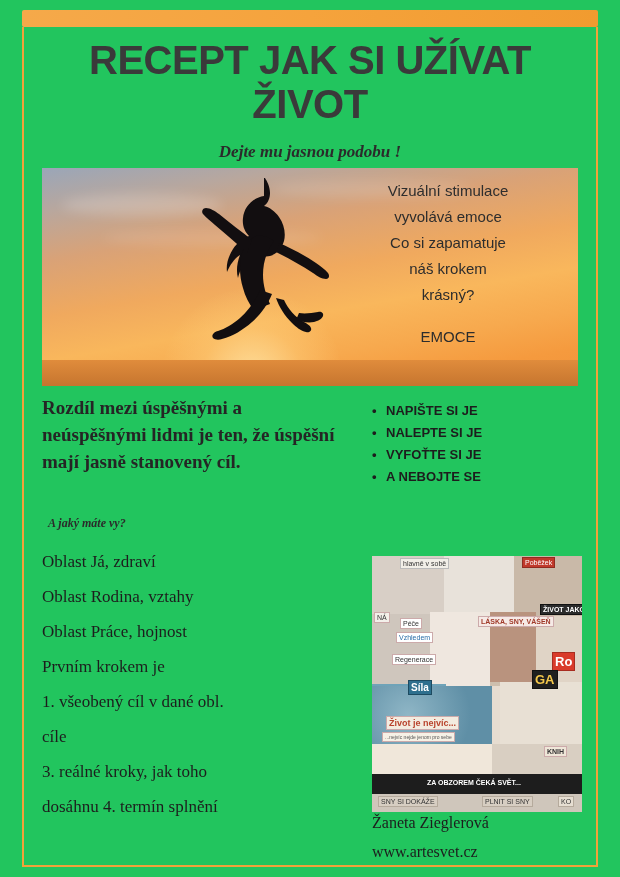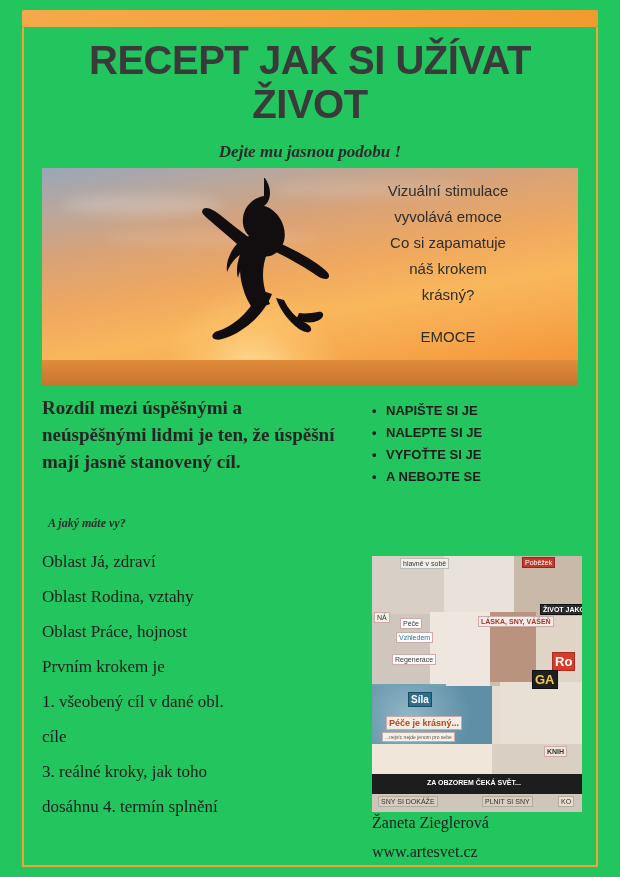--- a/index.html
+++ b/index.html
@@ -329,24 +329,24 @@
     <div class="cl" style="left:0;top:130px;width:120px;height:58px;background:radial-gradient(circle at 30% 50%, #8fb6c6 0%, #5f8fa6 70%);"></div>
 
     <span class="cl-label" style="left:28px;top:2px;background:#f2efe8;border-color:#bbb;">hlavně v sobě</span>
     <span class="cl-label" style="left:150px;top:1px;background:#c0392b;color:#fff;border-color:#902b20;">Poběžek</span>
     <span class="cl-label" style="left:28px;top:62px;background:#fff;">Péče</span>
     <span class="cl-label" style="left:24px;top:76px;background:#fff;color:#2a6ea8;">Vzhledem</span>
     <span class="cl-label" style="left:106px;top:60px;background:#f6eae6;color:#a03a2a;font-weight:bold;">LÁSKA, SNY, VÁŠEŇ</span>
     <span class="cl-label" style="left:168px;top:48px;background:#2b2b2b;color:#fff;border-color:#111;font-weight:bold;">ŽIVOT JAKO</span>
     <span class="cl-label" style="left:20px;top:98px;background:#fff;">Regenerace</span>
     <span class="cl-label" style="left:2px;top:56px;background:#f3f0ea;">NÁ</span>
-    <span class="cl-label" style="left:36px;top:124px;background:#2e6f8e;color:#fff;border-color:#1d4a60;font-weight:bold;font-size:10px;margin-top:12px;">Síla</span>
+    <span class="cl-label" style="left:36px;top:124px;background:#2e6f8e;color:#fff;border-color:#1d4a60;font-weight:bold;font-size:10px;">Síla</span>
     <span class="cl-label" style="left:156px;top:96px;background:#d93b2b;color:#fff;border-color:#a82c20;font-weight:bold;font-size:13px;margin-left:24px;">Ro</span>
     <span class="cl-label" style="left:160px;top:114px;background:#1f1f1f;color:#f5c84b;border-color:#111;font-weight:bold;font-size:13px;">GA</span>
-    <span class="cl-label" style="left:14px;top:160px;background:#f3ece0;color:#b8432c;font-weight:bold;font-size:9px;">Péče je krásný...</span>
+    <span class="cl-label" style="left:14px;top:160px;background:#f3ece0;color:#b8432c;font-weight:bold;font-size:9px;">Život je nejvíc...</span>
     <span class="cl-label" style="left:10px;top:176px;background:#f6f1e6;color:#555;font-size:5px;">...nejvíc nejde jenom pro sebe</span>
     <span class="cl-label" style="left:172px;top:190px;background:#efe6d8;font-weight:bold;">KNIH</span>
     <span class="cl-label" style="left:52px;top:221px;background:#1d1d1d;color:#fff;border-color:#1d1d1d;font-weight:bold;">ZA OBZOREM ČEKÁ SVĚT...</span>
     <span class="cl-label" style="left:6px;top:240px;background:#d7cec2;border-color:#b5aa9c;">SNY SI DOKÁŽE</span>
     <span class="cl-label" style="left:110px;top:240px;background:#d7cec2;border-color:#b5aa9c;">PLNIT SI SNY</span>
     <span class="cl-label" style="left:186px;top:240px;background:#e6ded2;border-color:#b5aa9c;">KO</span>
   </div>
 
   <div class="footer-name">Žaneta Zieglerová</div>
   <div class="footer-web">www.artesvet.cz</div>

